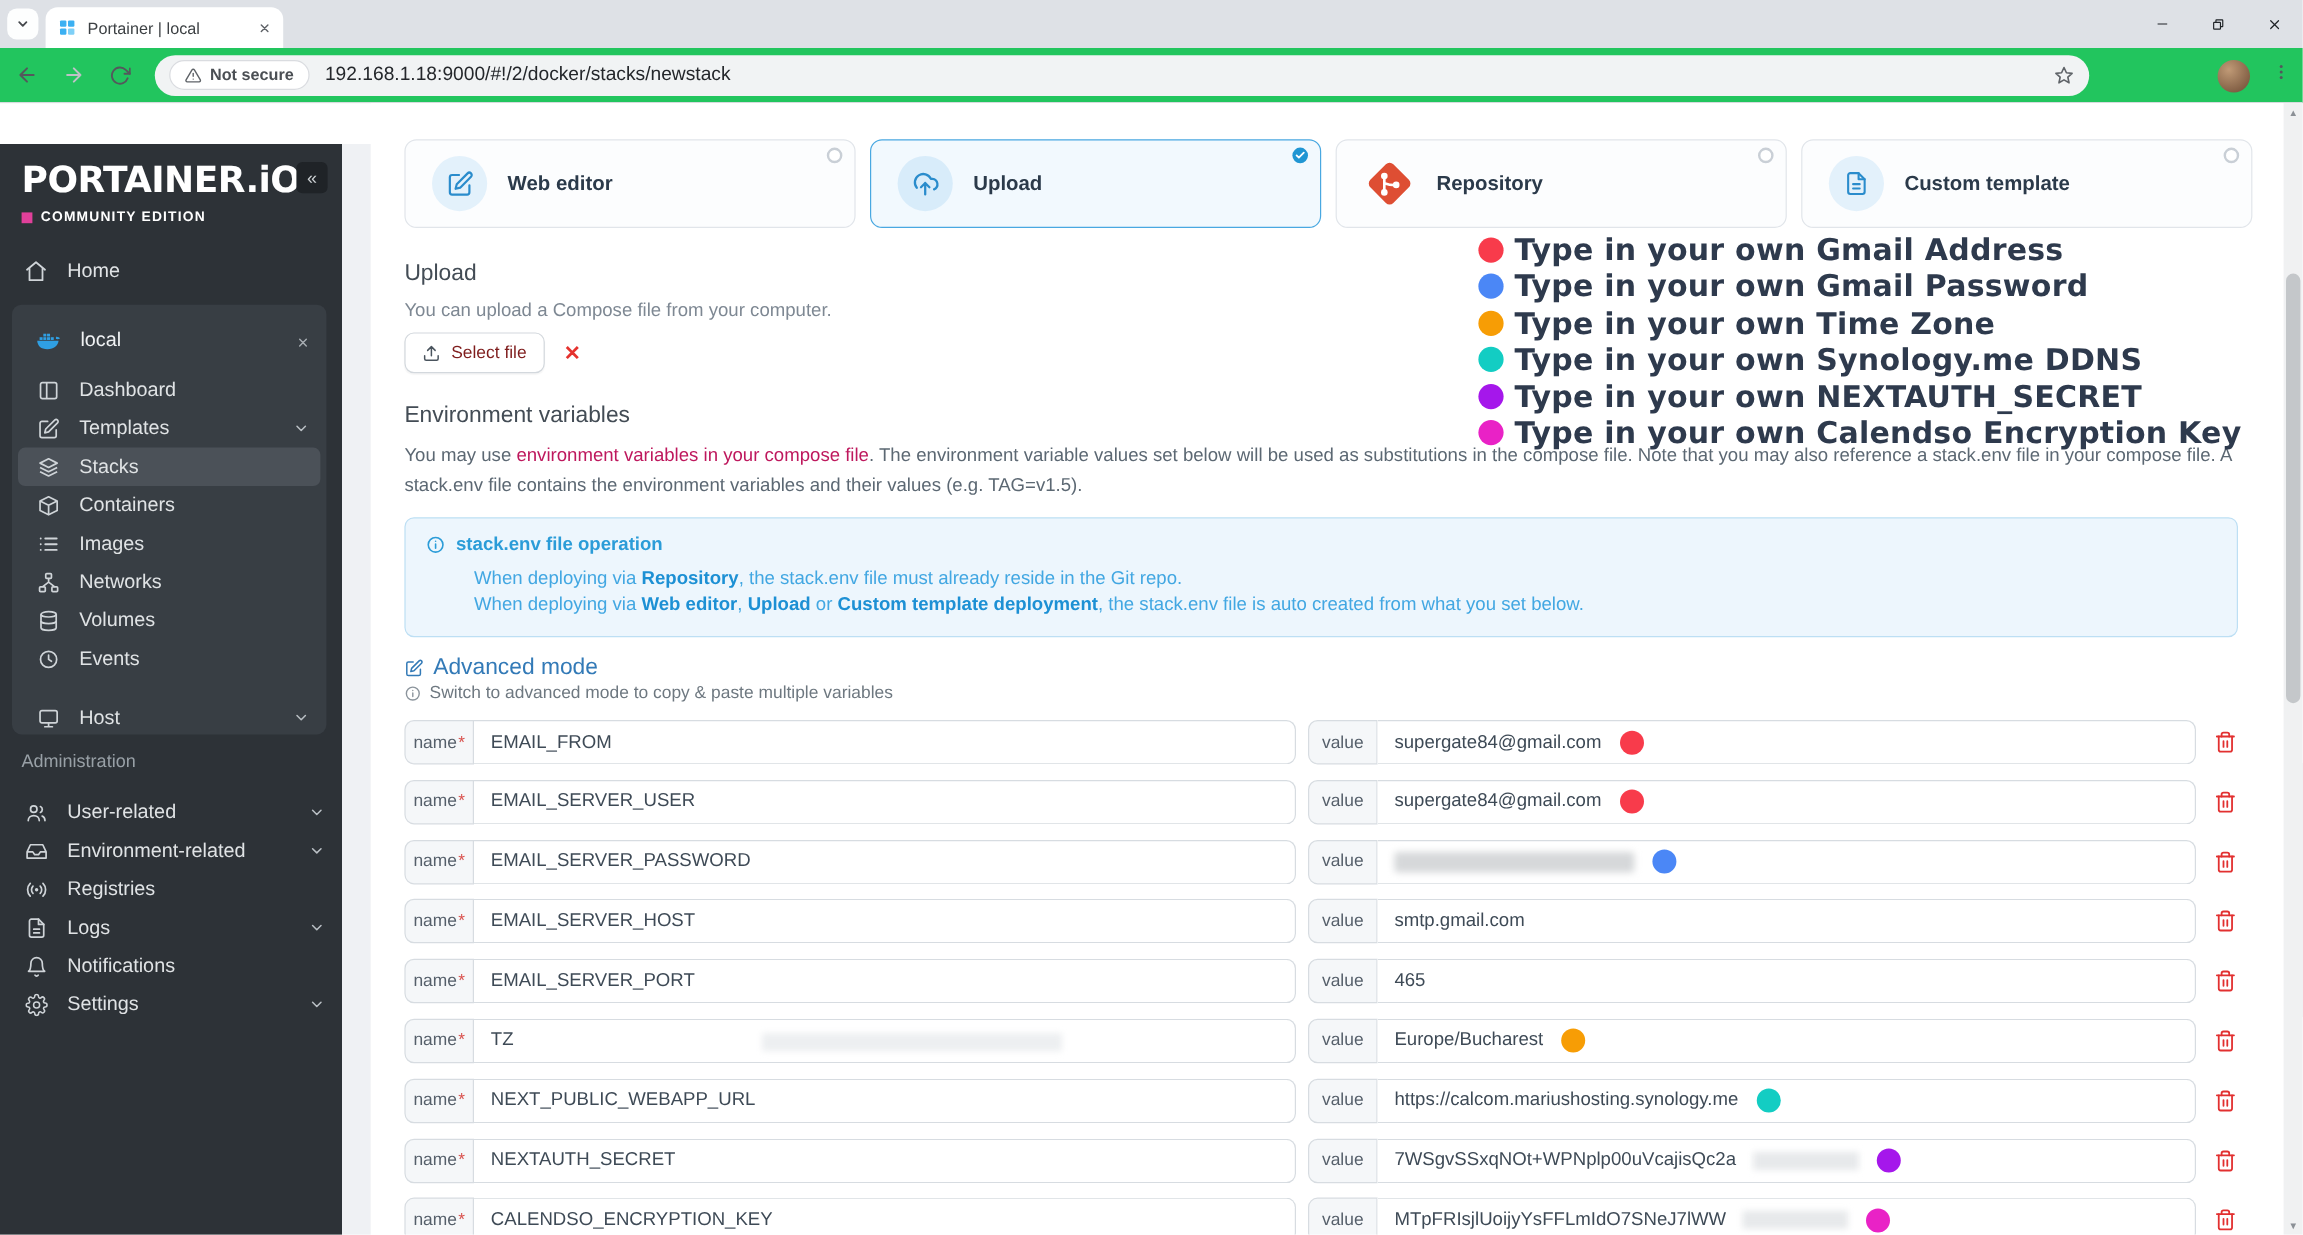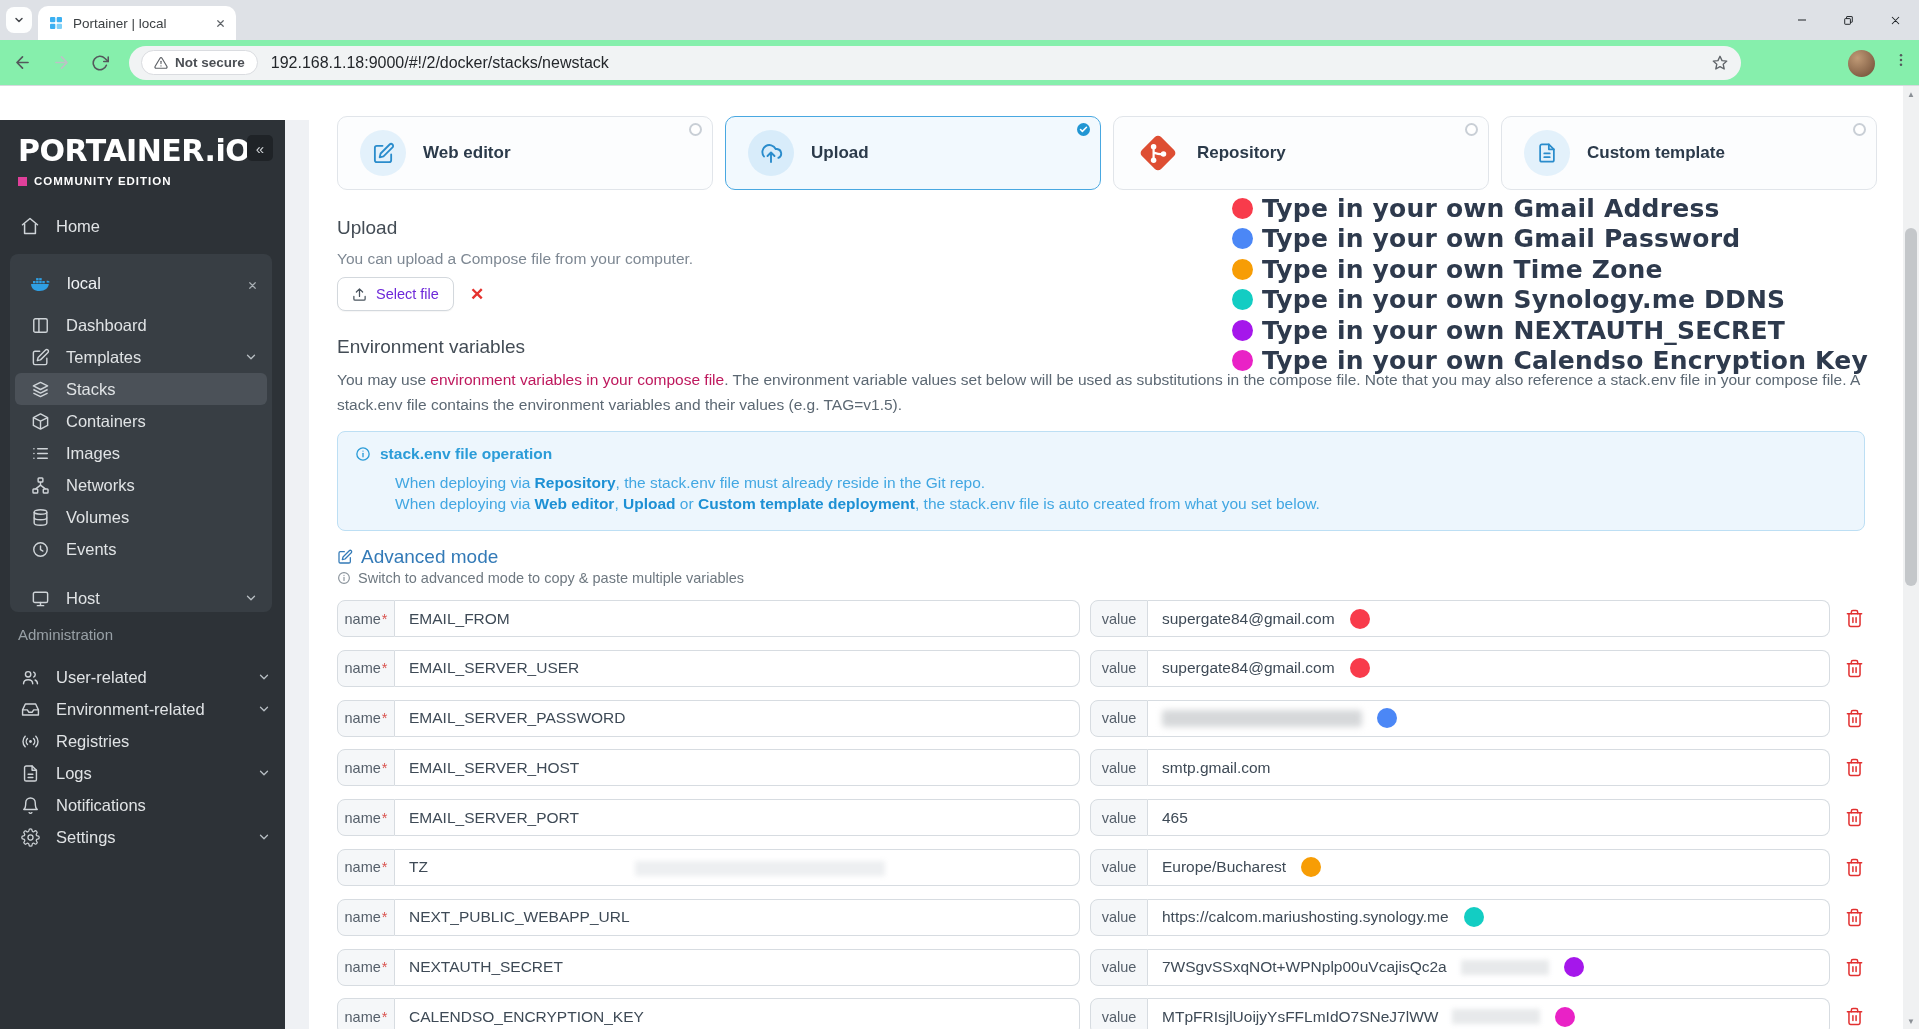--- a/index.html
+++ b/index.html
@@ -10,21 +10,21 @@
   
   .tabstrip { position:absolute; top:0; left:0; right:0; height:40px; background:#dee1e6; }
   .tab-search { position:absolute; left:6px; top:7px; width:26px; height:26px; border-radius:8px;
                 background:#fdfefe; display:grid; place-items:center; color:#46494d; }
   .tab { position:absolute; left:38px; top:6px; width:198px; height:34px; background:#fff;
          border-radius:10px 10px 0 0; display:flex; align-items:center; padding:0 10px; gap:9px; }
   .tab-title { font-size:13.5px; color:#3c4043; flex:1; white-space:nowrap; overflow:hidden; }
   .tab-close { color:#5f6368; display:grid; place-items:center; }
   .win-controls { position:absolute; right:0; top:0; height:40px; display:flex; }
   .win-btn { width:47px; height:40px; display:grid; place-items:center; color:#1f2327; }
-  .toolbar { position:absolute; top:40px; left:0; right:0; height:46px; background:#86efac;
+  .toolbar { position:absolute; top:40px; left:0; right:0; height:46px; background:#22c55e;
              border-bottom:1px solid #d7dade; display:flex; align-items:center; }
   .nav-btn { width:34px; height:34px; display:grid; place-items:center; color:#54585c; margin-left:5px; }
   .nav-btn.disabled { color:#bdc1c6; }
   .omnibox { margin-left:12px; width:1612px; height:34px; background:#f1f3f4; border-radius:17px;
              display:flex; align-items:center; padding:0 12px; }
   .chip { display:flex; align-items:center; gap:7px; background:#fff; border:1px solid #dadce0;
           border-radius:14px; padding:4px 12px; color:#4b4f54; font-size:13.5px; font-weight:600; }
   .url { margin-left:13px; font-size:16px; color:#24272b; }
   .star-btn { margin-left:auto; color:#5f6368; display:grid; place-items:center; }
   .avatar { position:absolute; right:44px; top:50px; width:27px; height:27px; border-radius:50%;
@@ -69,21 +69,21 @@
   .card.selected .card-circle { background:#d8ecfa; }
   .card-label { font-size:17px; font-weight:700; color:#2b3a4a; }
   .radio { position:absolute; top:6px; right:10px; width:13px; height:13px; border-radius:50%;
            border:2px solid #c9cfd6; background:#fff; }
   .radio.checked { border:none; background:#2196d3; display:grid; place-items:center; }
 
   .h1 { position:absolute; left:28px; font-size:19px; color:#434c55; }
   .upload-desc { position:absolute; left:28px; top:164px; font-size:15.5px; color:#7e8893; }
   .selectfile-row { position:absolute; left:28px; top:191px; display:flex; align-items:center; }
   .btn-light { display:inline-flex; align-items:center; gap:9px; padding:8px 14px; background:#fff;
-               border:1px solid #d3d8dd; border-radius:8px; font-size:14.5px; color:#6d28d9;
+               border:1px solid #d3d8dd; border-radius:8px; font-size:14.5px; color:#7f1d1d;
                box-shadow:0 1px 1px rgba(0,0,0,.04); }
   .clear-x { margin-left:16px; color:#e5322e; font-weight:700; font-size:17px; }
 
   .intro { position:absolute; left:28px; top:281px; width:1530px; font-size:15.5px; line-height:25px; color:#5c6873; }
   .intro a { color:#be185d; text-decoration:none; }
 
   .alert { position:absolute; left:28px; top:345px; width:1528px; height:100px; background:#edf6fd;
            border:1px solid #bddff4; border-radius:8px; padding:13px 17px; }
   .alert-title { display:flex; align-items:center; gap:9px; color:#2b9cd8; font-weight:700; font-size:15.5px; }
   .alert-title .aicon { width:16px; height:16px; display:grid; place-items:center; }

